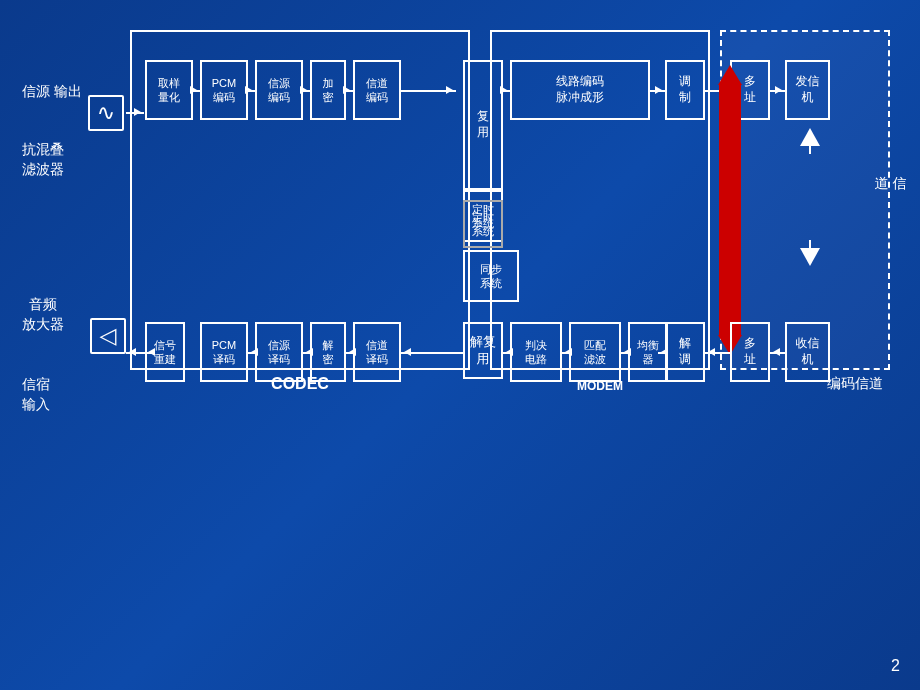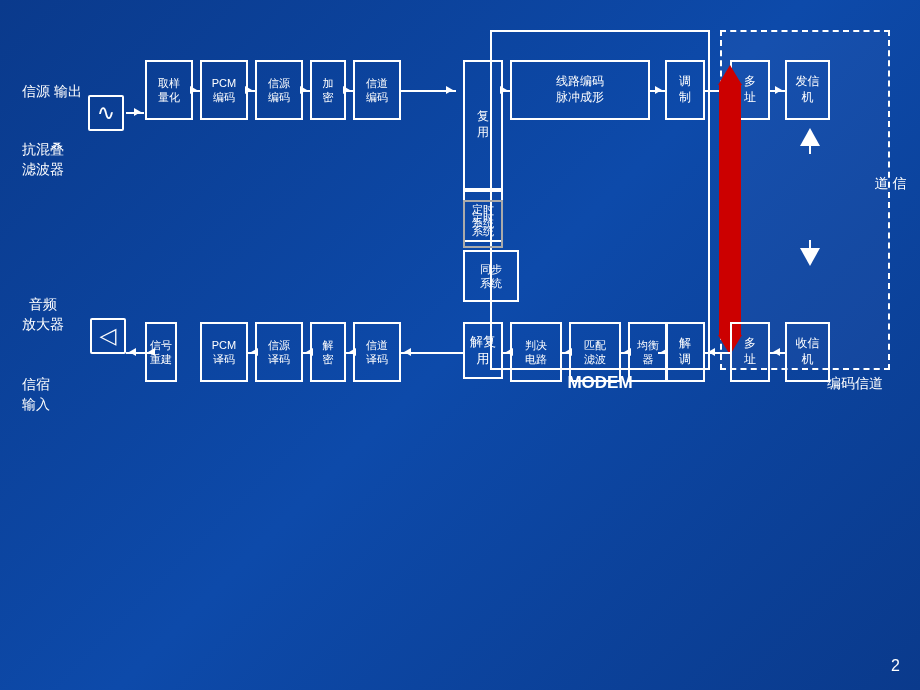--- a/index.html
+++ b/index.html
@@ -62,21 +62,21 @@
       font-weight: bold;
       white-space: nowrap;
     }
 
     .modem-label {
       position: absolute;
       bottom: -25px;
       left: 50%;
       transform: translateX(-50%);
       color: #ffffff;
-      font-size: 17px;
+      font-size: 12px;
       font-weight: bold;
       white-space: nowrap;
     }
 
     .encoded-channel-label {
       position: absolute;
       bottom: -25px;
       right: 5px;
       color: #ffffff;
       font-size: 14px;
@@ -113,20 +113,23 @@
       font-size: 14px;
       text-align: center;
       line-height: 1.4;
     }
   </style>
 </head>
 <body>
 
 <div class="slide">
 
+  <div class="codec-box">
+    <span class="codec-label">CODEC</span>
+  </div>
 
   <div class="modem-box">
     <span class="modem-label">MODEM</span>
   </div>
 
   <div class="encoded-channel-box">
     <span class="encoded-channel-label">编码信道</span>
   </div>
 
   <div class="text-label" style="top:82px; left:22px;">
@@ -231,21 +234,21 @@
     <div style="width:2px; height:8px; background:#fff; margin:0 auto;"></div>
     <div style="width:0; height:0; border-left:10px solid transparent; border-right:10px solid transparent; border-top:18px solid #ffffff;"></div>
   </div>
 
   <div style="position:absolute; top:65px; left:718px; display:flex; flex-direction:column; align-items:center;">
     <div style="width:0; height:0; border-left:12px solid transparent; border-right:12px solid transparent; border-bottom:20px solid #cc0000;"></div>
     <div style="width:22px; height:250px; background:#cc0000;"></div>
     <div style="width:0; height:0; border-left:12px solid transparent; border-right:12px solid transparent; border-top:20px solid #cc0000;"></div>
   </div>
 
-  <div class="block" style="top:322px; left:145px; width:32px; height:60px; font-size:11px;">信号<br>重建</div>
+  <div class="block" style="top:322px; left:145px; width:40px; height:60px; font-size:11px;">信号<br>重建</div>
 
   <div class="block" style="top:322px; left:200px; width:48px; height:60px; font-size:11px;">PCM<br>译码</div>
 
   <div class="block" style="top:322px; left:255px; width:48px; height:60px; font-size:11px;">信源<br>译码</div>
 
   <div class="block" style="top:322px; left:310px; width:36px; height:60px; font-size:11px;">解<br>密</div>
 
   <div class="block" style="top:322px; left:353px; width:48px; height:60px; font-size:11px;">信道<br>译码</div>
 
   <div style="position:absolute; top:352px; left:145px; width:7px; height:2px; background:#fff;">

